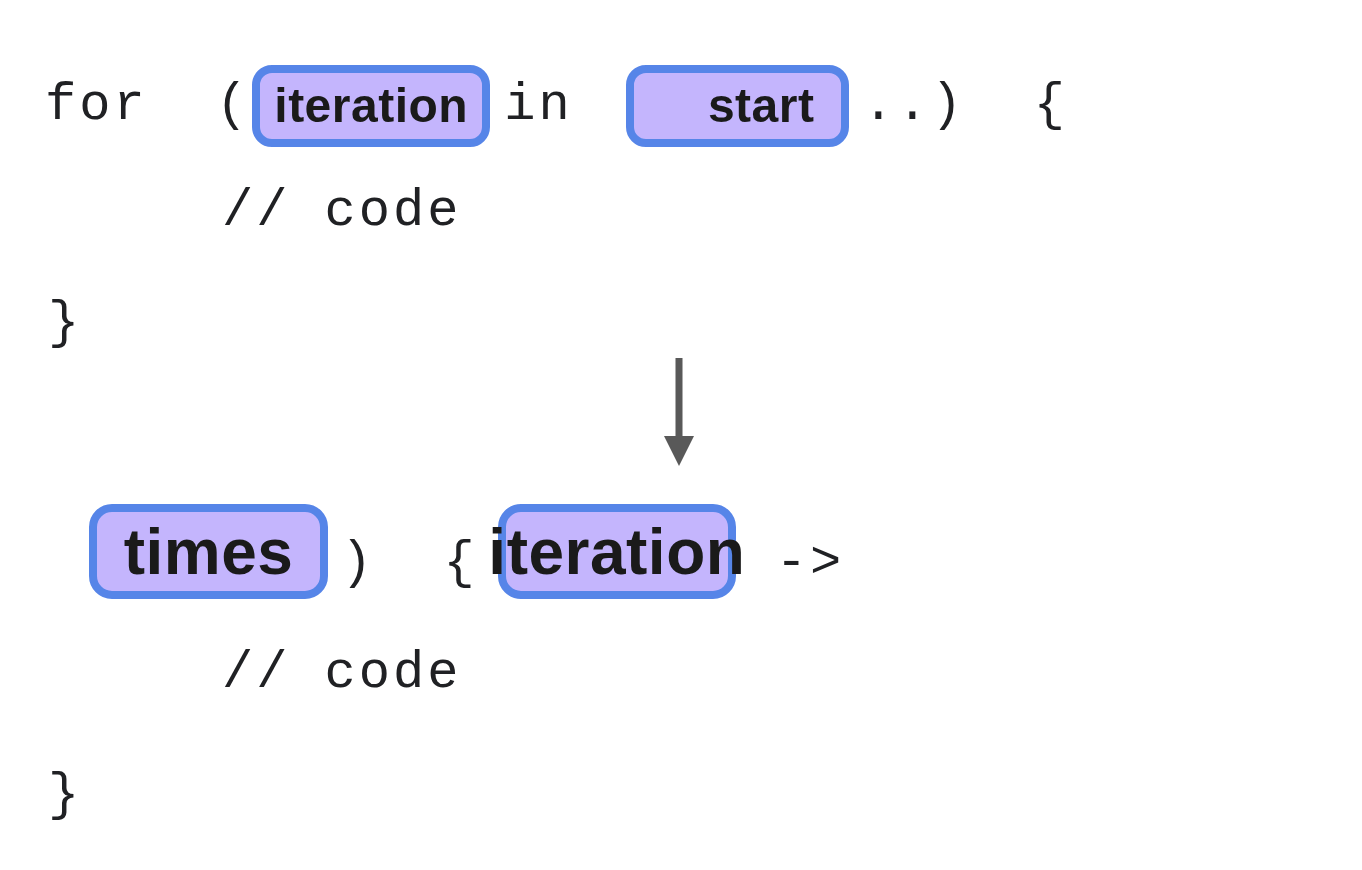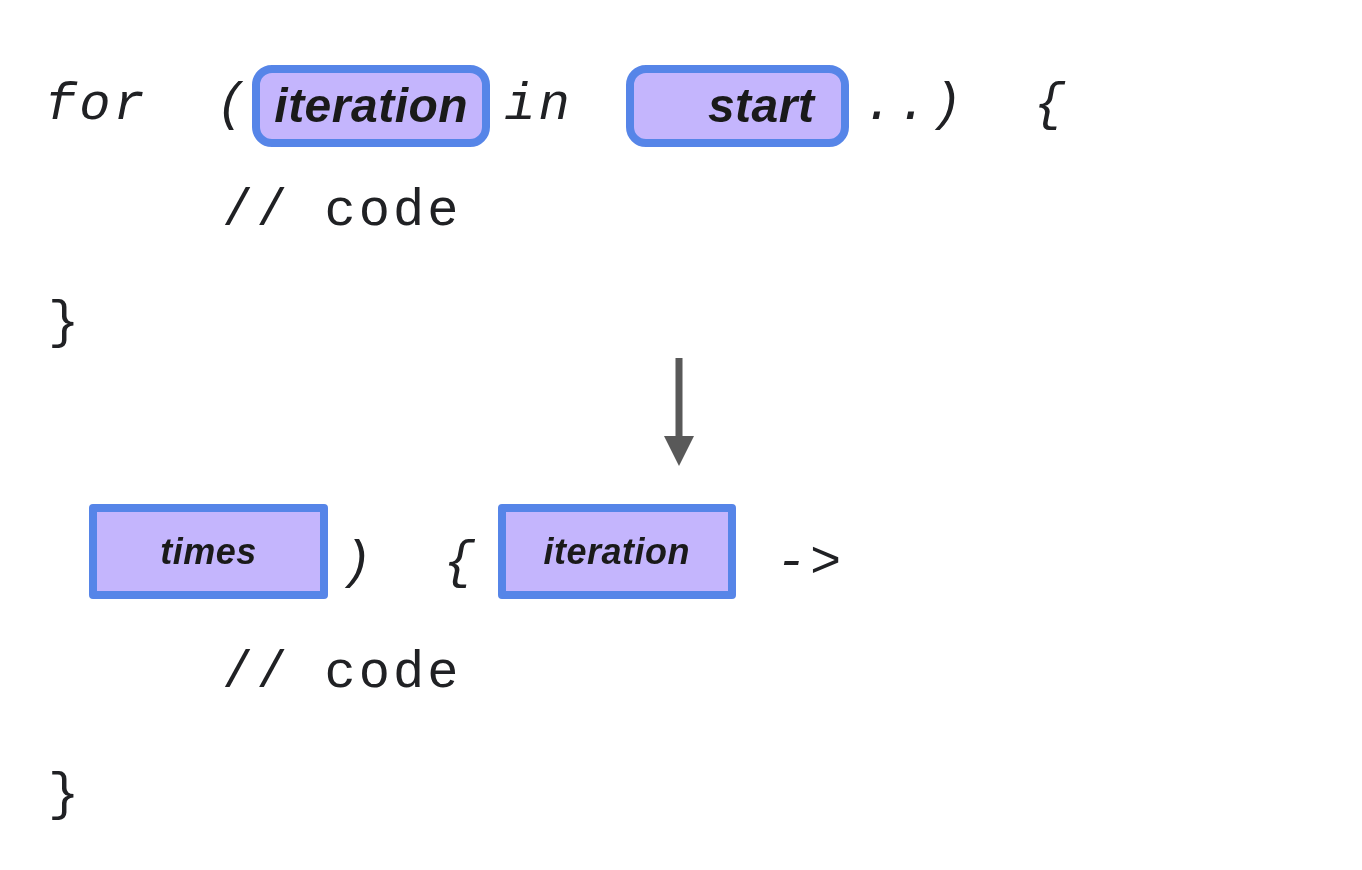--- a/index.html
+++ b/index.html
@@ -25,38 +25,37 @@
     font-weight: 400;
     letter-spacing: 3px;
     color: var(--code);
     white-space: pre;
     line-height: 1;
   }
   .row {
     position: absolute;
     display: flex;
     align-items: center;
-    font-style: italic;
   }
   .row-for  { left: 45px;  top: 64px;  height: 84px; }
   .row-repeat { left: 50px; top: 503px; height: 97px; }
   .row-repeat > .mono { transform: translateY(12px); }
   .chip {
     display: inline-flex;
     align-items: center;
     justify-content: center;
     background: #c4b5fd;
     border: 8px solid var(--accent);
     color: var(--label);
     font-weight: 700;
     line-height: 1;
     letter-spacing: 0.5px;
   }
   .chip-sm { height: 82px; border-radius: 20px; font-size: 48px; }
-  .chip-lg { height: 95px; border-radius: 4px; font-size: 36px; }
+  .chip-lg { height: 95px; border-radius: 23px; font-size: 64px; }
   .w-iter1  { width: 238px; margin-left: 2px; }
   .w-start  { width: 223px; margin-left: 53px; padding-left: 48px; }
   .w-end    { width: 194px; margin-left: 34px; }
   .w-times  { width: 239px; margin-left: 39px; }
   .w-iter2  { width: 238px; margin-left: 20px; }
   .ml13 { margin-left: 13px; }
   .ml14 { margin-left: 14px; text-align: right; }
   .ml40 { margin-left: 40px; }
   .pos-comment1 { position: absolute; left: 222px; top: 186px; }
   .pos-brace1   { position: absolute; left: 48px;  top: 298px; }

